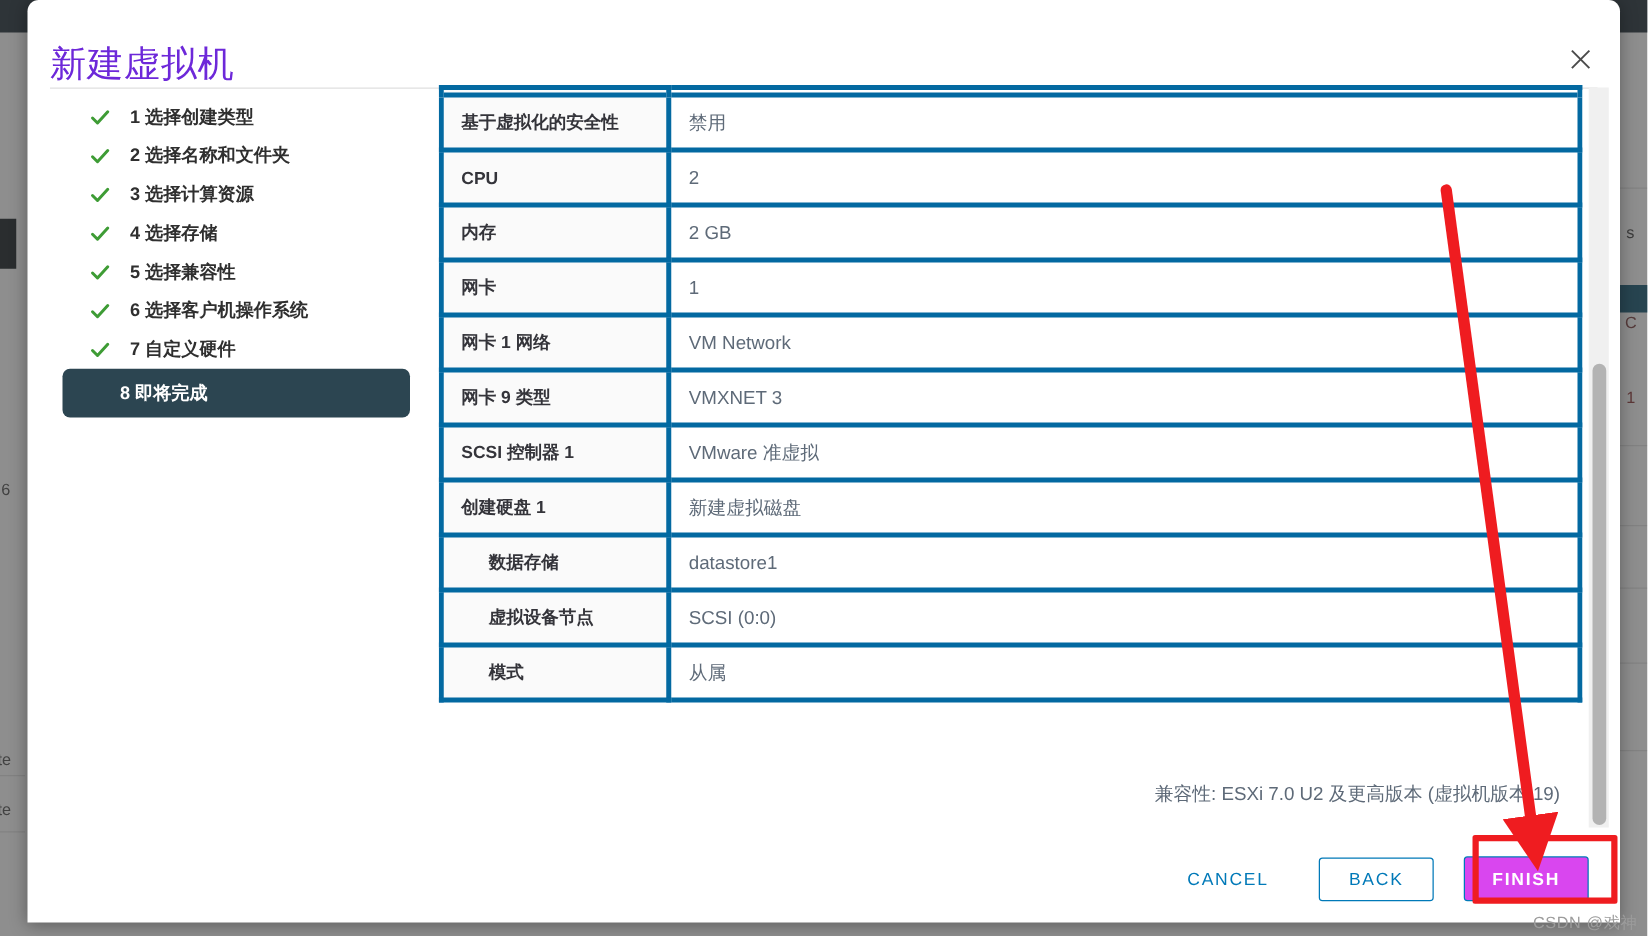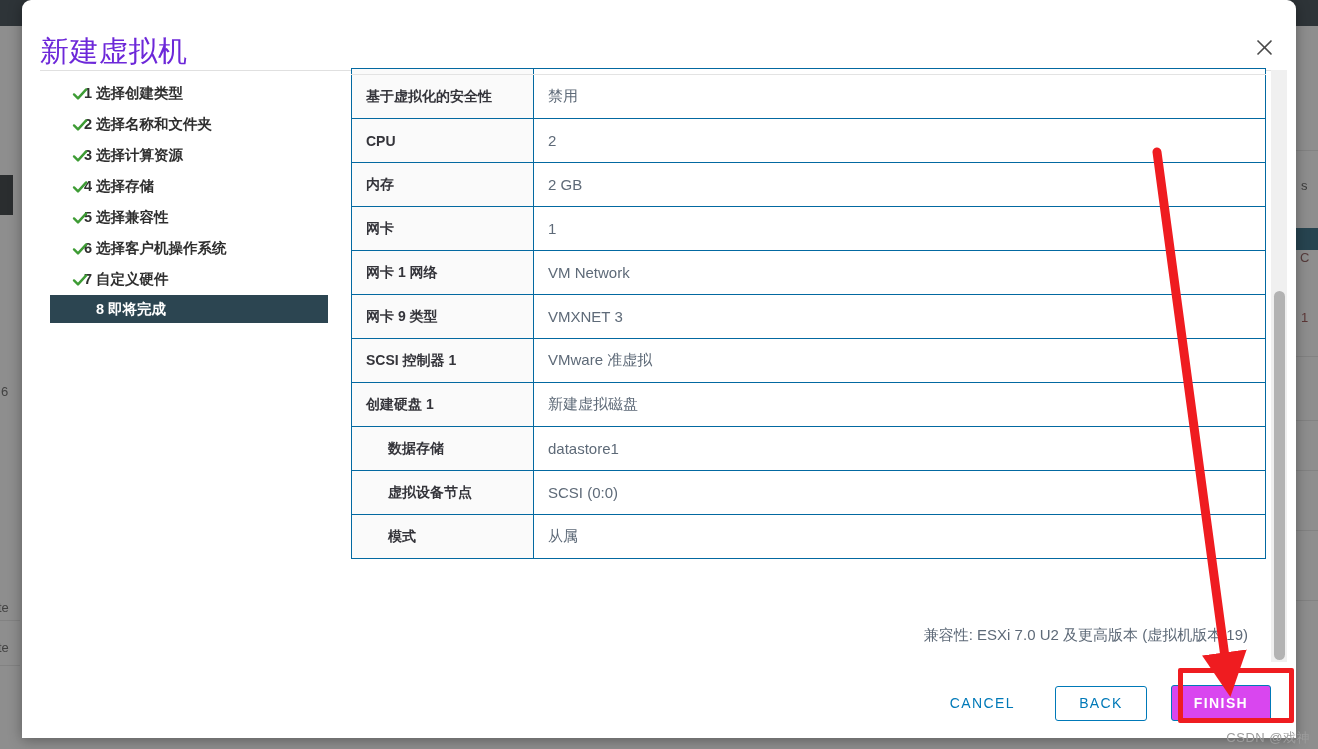--- a/index.html
+++ b/index.html
@@ -97,48 +97,48 @@
     cursor: pointer;
     border-radius: 4px;
   }
   .wiz-item .check {
     position: absolute;
     left: 22px;
     width: 16px; height: 16px;
     display: block;
   }
   .wiz-item .wiz-label {
-    margin-left: 12px;
+    margin-left: 32px;
     white-space: nowrap;
   }
   .wiz-item.active {
     background: #2c4551;
     color: #ffffff;
     width: 278px;
-    border-radius: 0;
-    height: 28px;
+    border-radius: 6px;
+    height: 39px;
   }
   .wiz-item.active .wiz-label { margin-left: 24px; }
 
   
   .table-wrap {
     position: absolute;
     left: 329px; top: 68px;
     width: 915px;
     height: 545px;
     overflow: hidden;
   }
   table.summary {
     width: 915px;
     border-collapse: collapse;
     table-layout: fixed;
     font-size: 14.5px;
   }
   table.summary td {
-    border: 1px solid #0369a1;
+    border: 4px solid #0369a1;
     height: 44px;
     vertical-align: middle;
   }
   td.k {
     width: 182px;
     background: #fafafa;
     color: #34343a;
     font-weight: bold;
     padding-left: 14px;
     font-size: 14px;

